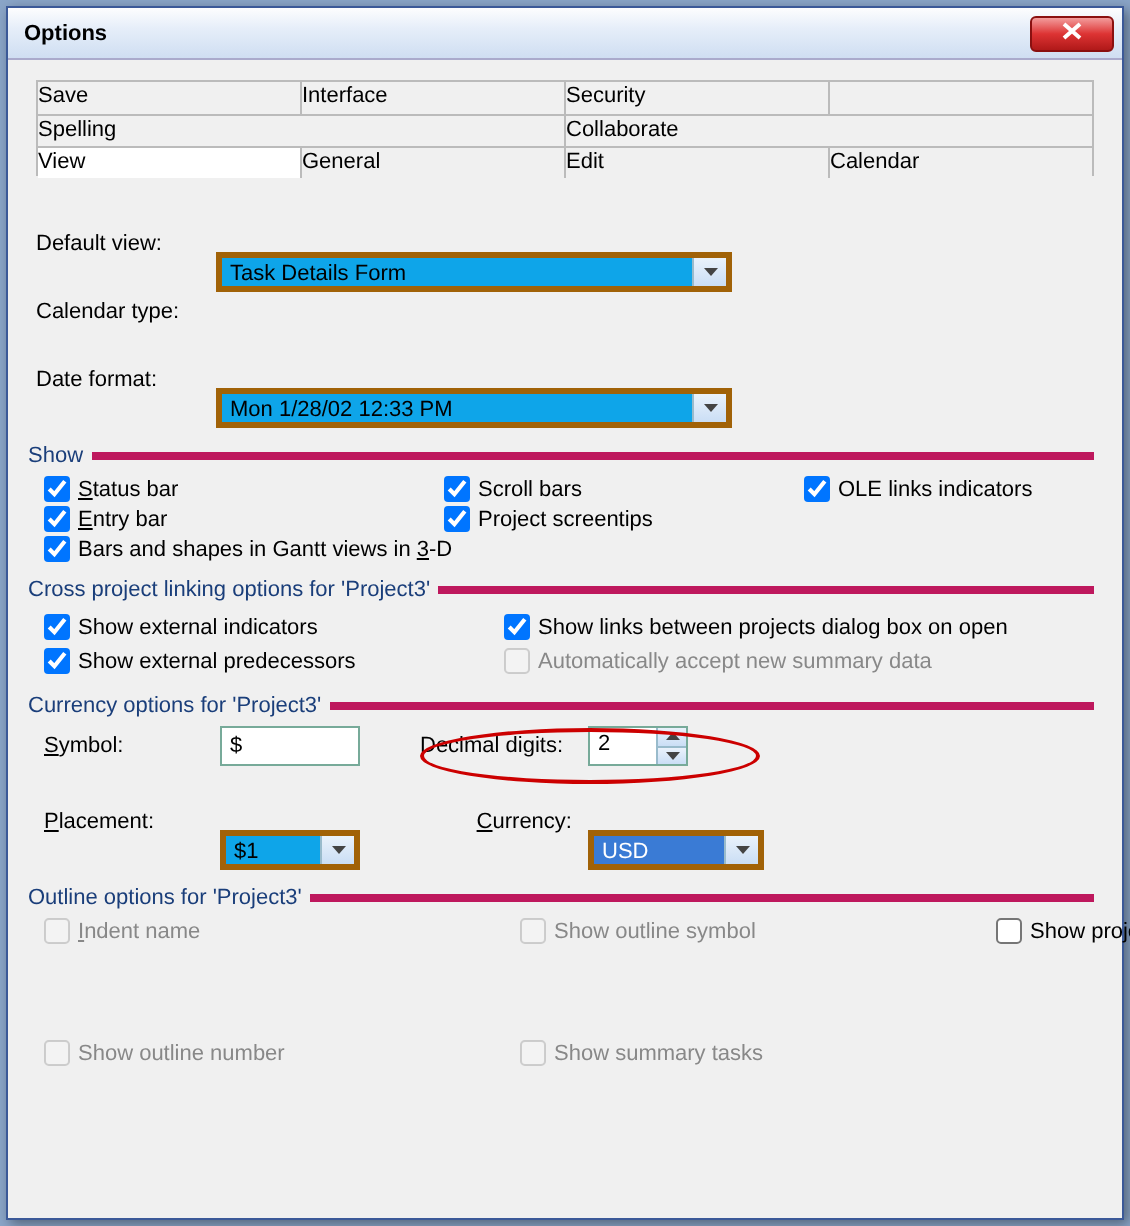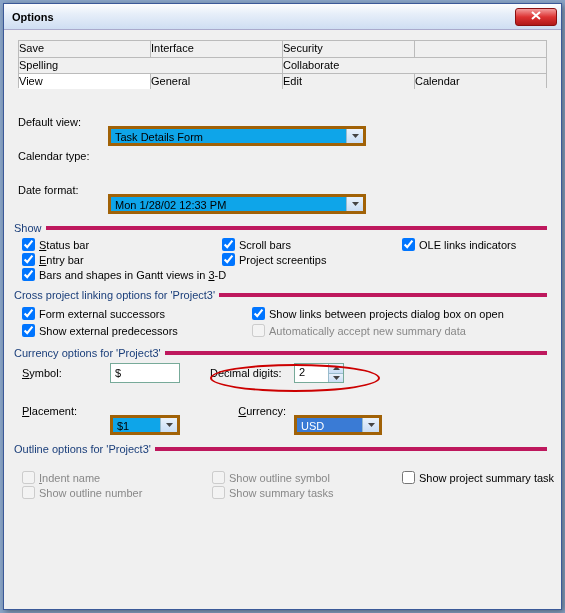--- a/index.html
+++ b/index.html
@@ -35,21 +35,21 @@
   .txt { border:1px solid #7a9; background:#fff; height:20px; padding:2px 4px; }
   .txt.sym { width: 70px; }
   .spin { display:flex; border:1px solid #7a9; background:#fff; height:20px; width:50px; }
   .spin .sval { flex:1; padding:2px 4px; }
   .spin .sbuttons { width:15px; display:flex; flex-direction:column; border-left:1px solid #9bc; }
   .spin .sbuttons div { flex:1; background:linear-gradient(to bottom,#eaf2fb,#cadef5); display:flex; align-items:center; justify-content:center; cursor:pointer; }
   .spin .sbuttons div:first-child { border-bottom:1px solid #9bc; }
   .combo.small { max-width: 70px; height:20px; }
   .combo.cur { max-width: 88px; }
   .combo.cur .val { background:#3a7bd5; color:#fff; }
-  .outline-grid { display:grid; grid-template-columns: 190px 190px 190px; row-gap:2px; margin:16px 0 0 4px; }
+  .outline-grid { display:grid; grid-template-columns: 190px 190px 190px; row-gap:2px; margin:4px 0 0 4px;gap:48px; }
   .buttons-bottom { position:absolute; bottom:14px; left:14px; right:14px; display:flex; }
   .btn { height:22px; min-width:70px; padding:0 14px; background:linear-gradient(to bottom,#fdfdfd,#e8e8e8); border:1px solid #888; border-radius:3px; cursor:pointer; text-align:center; line-height:20px; }
   .btn.ok { border:1px solid #2b6fc2; box-shadow:0 0 2px #5aa3f0; }
   .btn.cancel { margin-left:8px; }
   .help-btn { }
   .spacer { flex:1; }
   .highlight-ellipse { position:absolute; border:2px solid #c00; border-radius:50%; pointer-events:none; width:170px; height:28px; left:206px; top:334px; }
   fieldset.hgroup { border:none; border-top:4px solid #be185d; margin:8px 0 2px 0; padding:0; }
   fieldset.hgroup legend { color:#1a3e7a; padding:0 4px 0 0; margin-left:-4px; }
   .under { text-decoration: underline; }
@@ -146,21 +146,21 @@
             <label><span>Bars and shapes in Gantt views in </span><span class="under">3</span><span>-D</span></label>
           </div>
       </div>
 
       <fieldset class="hgroup">
         <legend>Cross project linking options for 'Project3'</legend>
       </fieldset>
       <div class="section2" style="display:grid; grid-template-columns:230px 330px; margin:4px 0 0 4px;">
         <div class="chk">
             <input type="checkbox" checked="" style="">
-            <label>Form external successors</label>
+            <label>Show external indicators</label>
           </div>
         <div class="chk">
             <input type="checkbox" checked="" style="">
             <label>Show links between projects dialog box on open</label>
           </div>
         <div class="chk">
             <input type="checkbox" checked="" style="">
             <label>Show external predecessors</label>
           </div>
         <div class="chk disabled">

